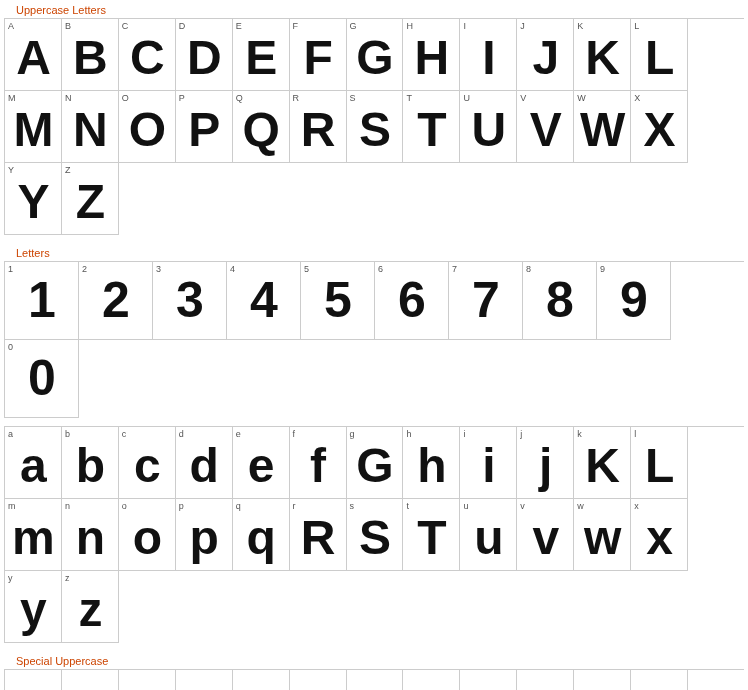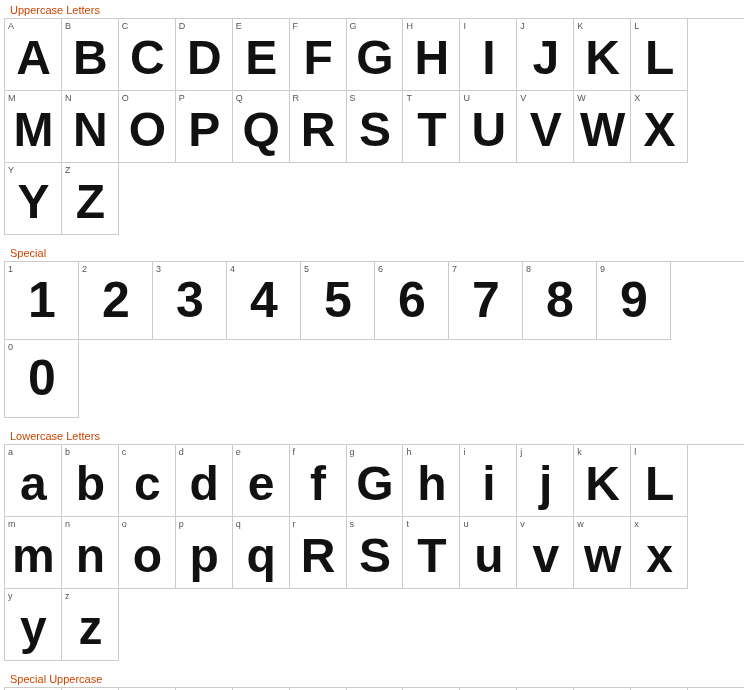--- a/index.html
+++ b/index.html
@@ -6,21 +6,21 @@
     body {
       background: #fff;
       font-family: Arial, sans-serif;
       font-size: 11px;
       color: #333;
       width: 748px;
     }
     .section-title {
       color: #cc4400;
       font-size: 11px;
-      padding: 4px 6px 2px 10px;
+      padding: 4px 6px 2px 16px;
       font-weight: normal;
     }
     .grid-container {
       display: flex;
       flex-wrap: wrap;
       border-left: 1px solid #ccc;
       border-top: 1px solid #ccc;
       margin: 0 4px 8px 4px;
     }
     .grid-cell {
@@ -199,21 +199,21 @@
       <span class="cell-glyph">Y</span>
     </div>
         <div class="grid-cell">
       <span class="cell-label">Z</span>
       <span class="cell-glyph">Z</span>
     </div>
       </div>
   </div>
 
   <div class="section-wrapper">
-    <div class="section-title">Special</div>
+    <div class="section-title">Letters</div>
     <div class="grid-container grid-numbers" id="numbers-grid">
         <div class="grid-cell">
       <span class="cell-label">1</span>
       <span class="cell-glyph-num">1</span>
     </div>
         <div class="grid-cell">
       <span class="cell-label">2</span>
       <span class="cell-glyph-num">2</span>
     </div>
         <div class="grid-cell">
@@ -245,21 +245,20 @@
       <span class="cell-glyph-num">9</span>
     </div>
         <div class="grid-cell">
       <span class="cell-label">0</span>
       <span class="cell-glyph-num">0</span>
     </div>
       </div>
   </div>
 
   <div class="section-wrapper">
-    <div class="section-title">Lowercase Letters</div>
     <div class="grid-container grid-lowercase" id="lowercase-grid">
         <div class="grid-cell">
       <span class="cell-label">a</span>
       <span class="cell-glyph">a</span>
     </div>
         <div class="grid-cell">
       <span class="cell-label">b</span>
       <span class="cell-glyph">b</span>
     </div>
         <div class="grid-cell">

